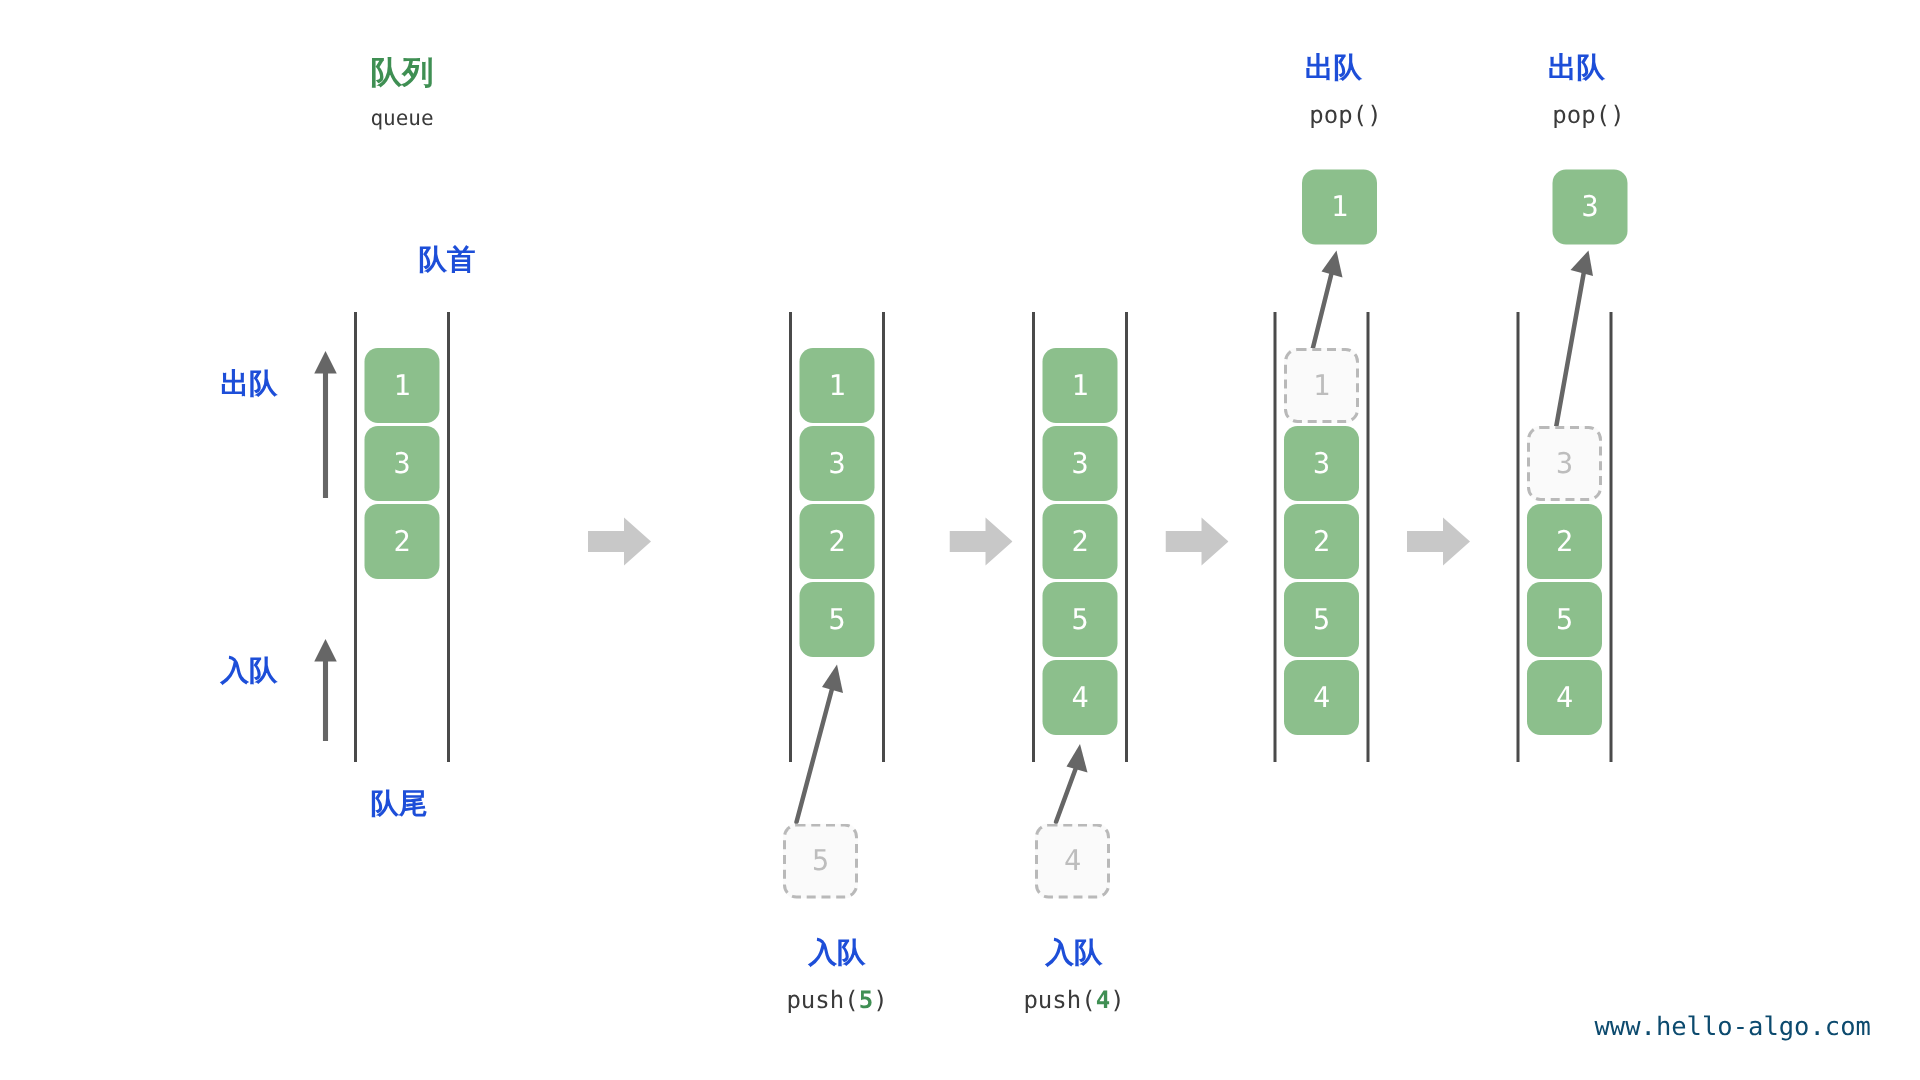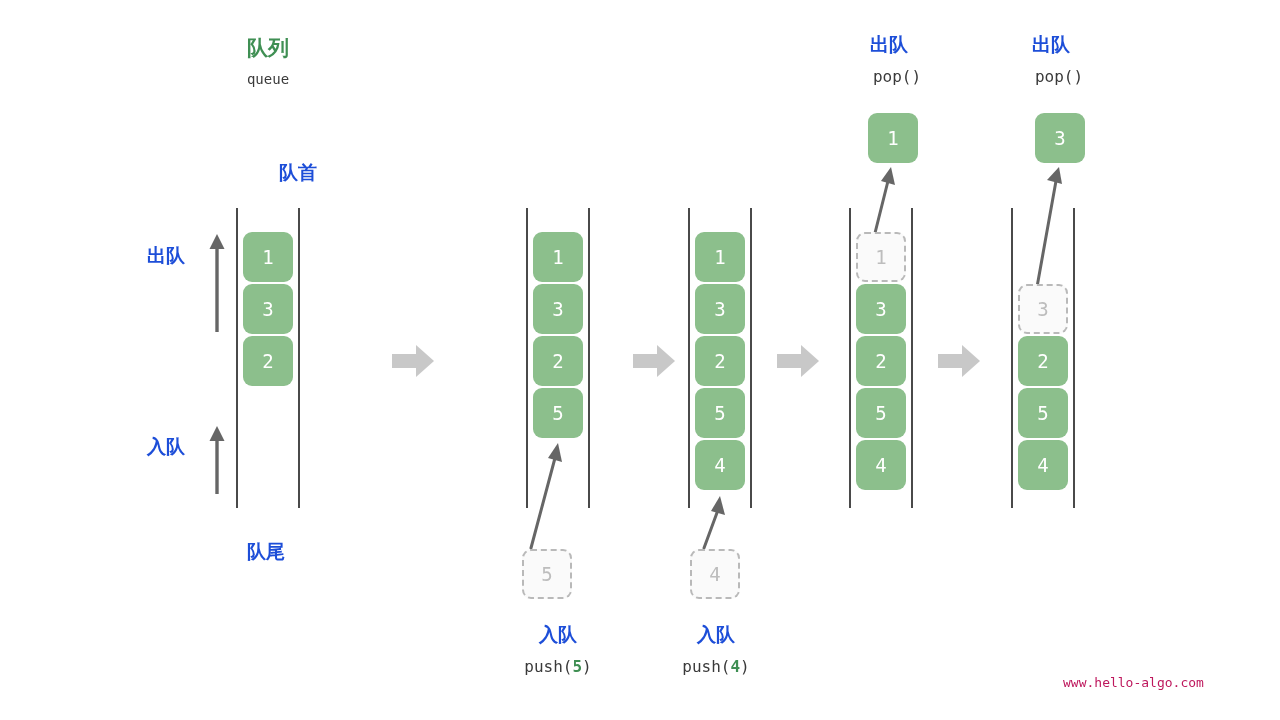--- a/index.html
+++ b/index.html
@@ -68,35 +68,35 @@
   }
   .tarrow svg{display:block;}
 
   
   .thin svg{display:block;overflow:visible;}
   .thin{position:absolute;}
 
   .watermark{
     position:absolute;
     font-family:"DejaVu Sans Mono","Liberation Mono",monospace;
-    font-size:13px;
-    color:#be185d;
+    font-size:17px;
+    color:#0c4a6e;
     white-space:nowrap;
   }
 </style>
 </head>
 <body>
 
 <div id="stage">
 
   <div class="abs ctr cn title-cn" style="left:268px;top:34px;">队列</div>
   <div class="abs ctr mono title-en" style="left:268px;top:71px;">queue</div>
 
   <div class="abs ctr cn side-label" style="left:266px;top:160px;margin-left:32px;">队首</div>
-  <div class="abs ctr cn side-label" style="left:266px;top:539px;">队尾</div>
+  <div class="abs ctr cn side-label" style="left:266px;top:523px;">队尾</div>
 
   <div class="abs cn edge-label" style="left:147px;top:243px;">出队</div>
   <div class="thin" style="left:208px;top:232px;">
     <svg width="18" height="100" viewBox="0 0 18 100">
       <line x1="9" y1="100" x2="9" y2="14" stroke="#666666" stroke-width="3.4" stroke-linecap="butt"></line>
       <polygon points="9,2 1.5,17 16.5,17" fill="#666666"></polygon>
     </svg>
   </div>
 
   <div class="abs cn edge-label" style="left:147px;top:434px;">入队</div>

